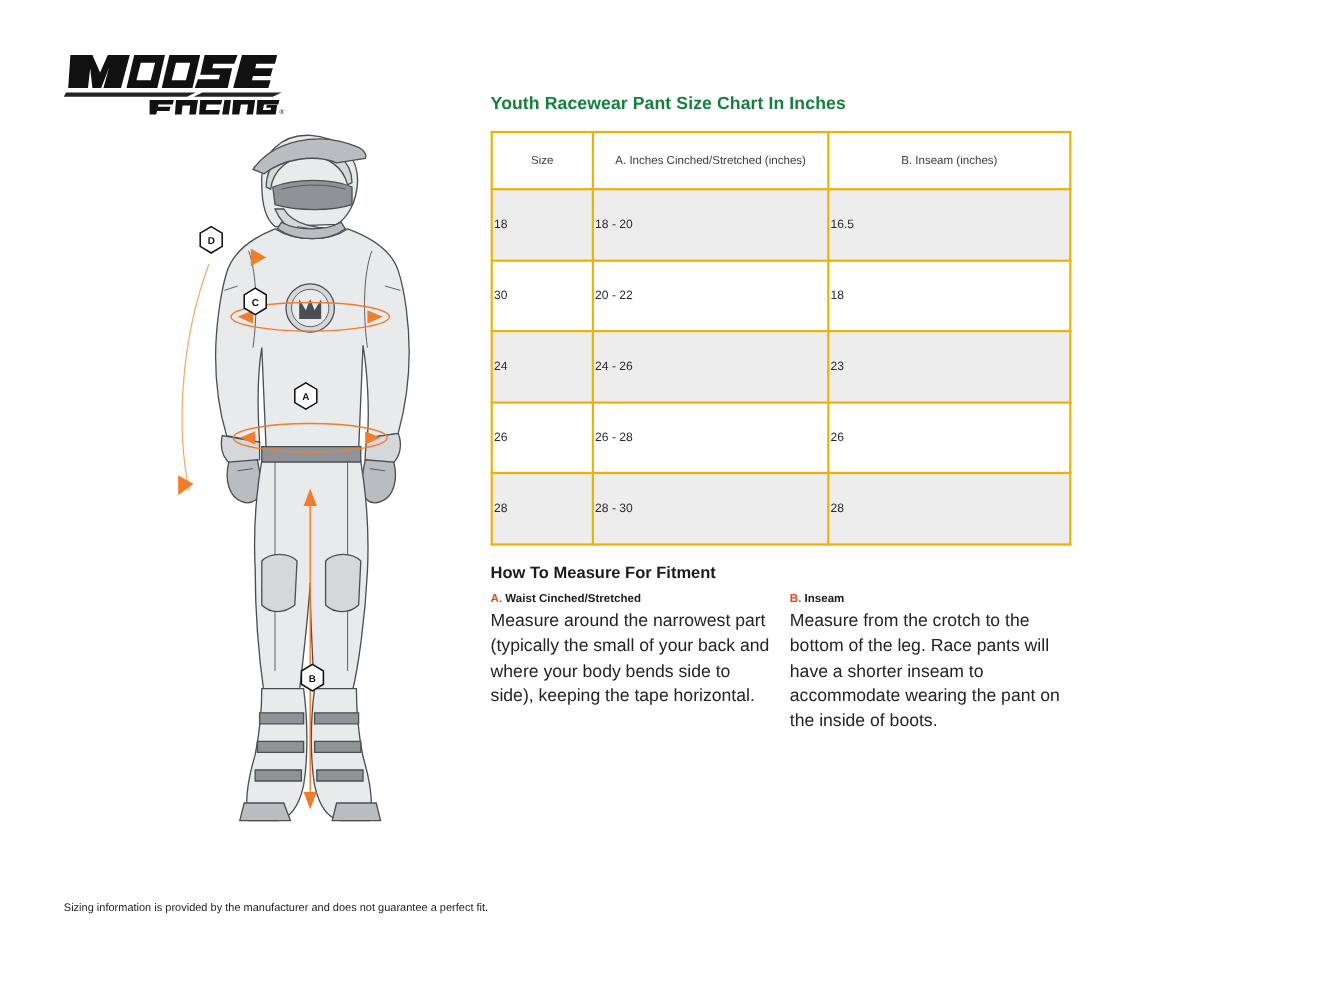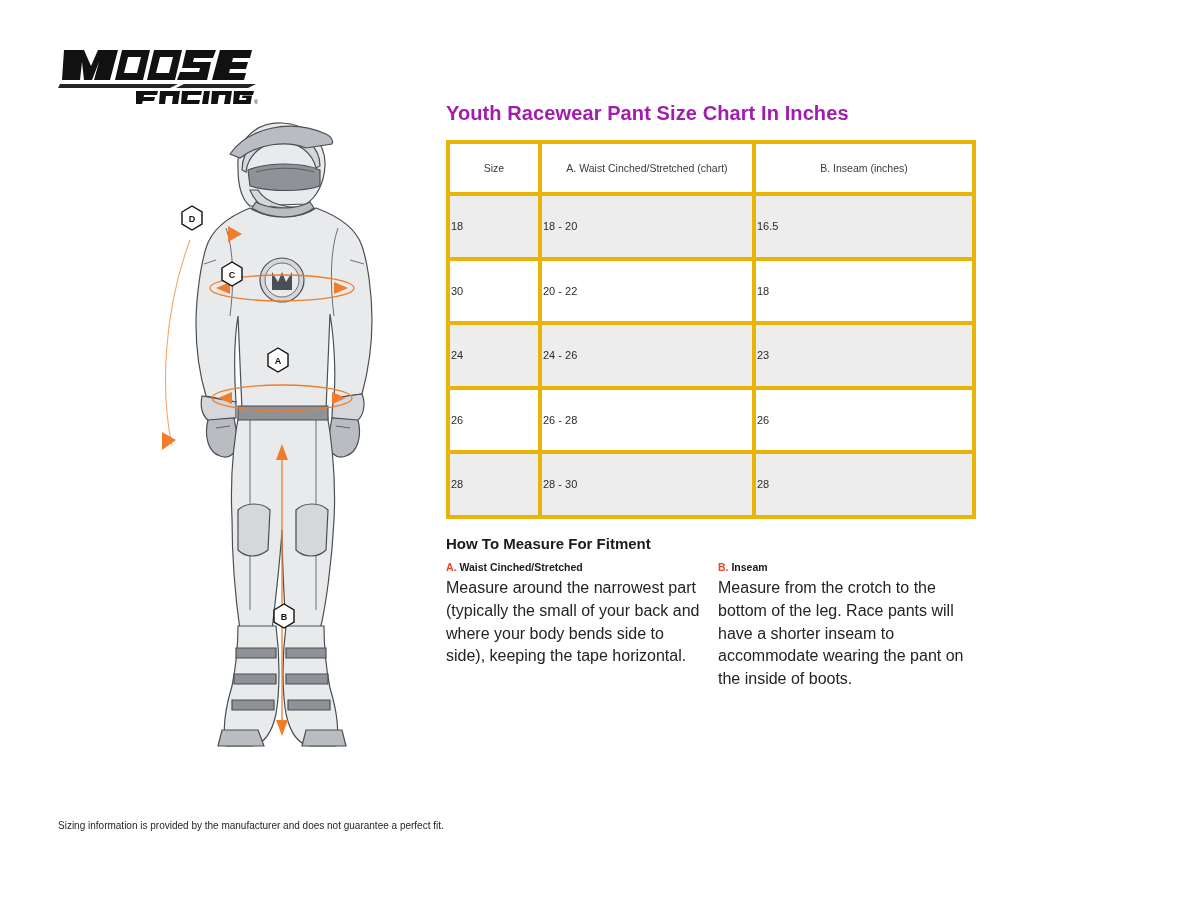--- a/index.html
+++ b/index.html
@@ -38,35 +38,35 @@
   }
 
   
   .right-col {
     position: absolute;
     left: 446px;
     top: 86px;
     width: 528px;
   }
   .chart-title {
-    font-size: 20px;
+    font-size: 16px;
     font-weight: bold;
-    color: #a21caf;
-    margin: 16px 0 15px 0;
+    color: #15803d;
+    margin: 0 0 15px 0;
     letter-spacing: 0.1px;
   }
 
   table.size-chart {
     border-collapse: collapse;
     width: 526px;
     table-layout: fixed;
   }
   table.size-chart th,
   table.size-chart td {
-    border: 4px solid #eab308;
+    border: 2px solid #eab308;
     font-size: 11px;
     color: #2b2b2b;
     font-weight: normal;
   }
   table.size-chart th {
     height: 52px;
     font-size: 10.5px;
     color: #3a3a3a;
     background: #ffffff;
   }
@@ -287,21 +287,21 @@
 
     <table class="size-chart">
       <colgroup>
         <col class="c1">
           <col class="c2">
           <col class="c3">
       </colgroup>
       <thead>
         <tr>
           <th>Size</th>
-          <th>A. Waist Cinched/Stretched (chart)</th>
+          <th>A. Inches Cinched/Stretched (inches)</th>
           <th>B. Inseam (inches)</th>
         </tr>
       </thead>
       <tbody>
         <tr>
           <td>18</td>
           <td>18 - 20</td>
           <td>16.5</td>
         </tr>
         <tr>

